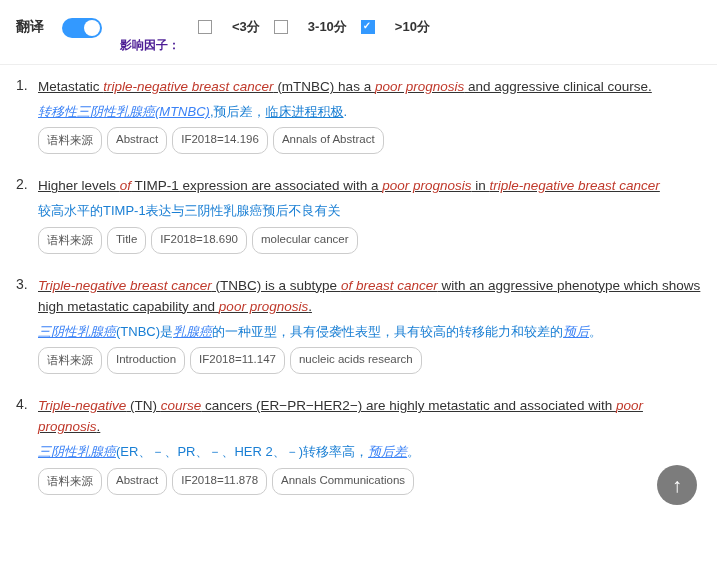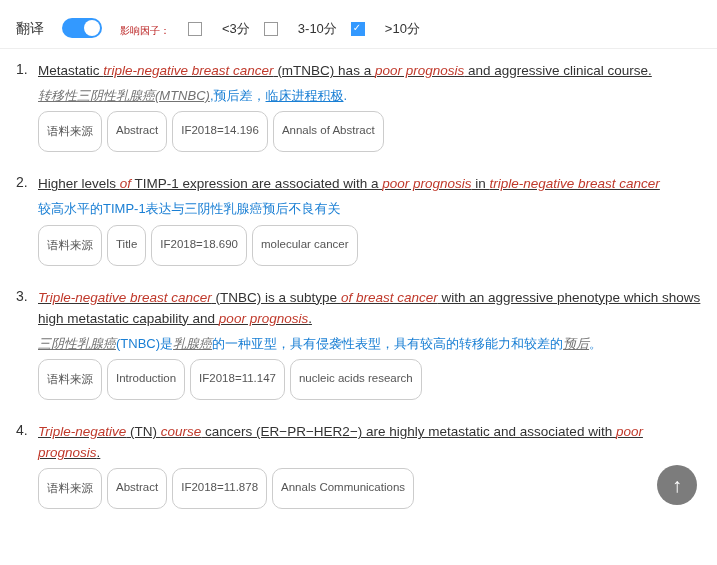--- a/index.html
+++ b/index.html
@@ -9,24 +9,25 @@
       background: #fff;
       color: #333;
       width: 717px;
       min-height: 565px;
       padding: 10px 0;
     }
 
     
     .toolbar {
       display: flex;
-      align-items: flex-end;
+      align-items: flex-start;
       padding: 8px 28px 10px 16px;
       border-bottom: 1px solid #eee;
       gap: 18px;
+      font-weight: bold;
     }
     .translate-label {
       font-size: 14px;
       color: #333;
     }
     .toggle-switch {
       display: inline-block;
       width: 40px;
       height: 20px;
       background: #3399ff;
@@ -39,22 +40,23 @@
       position: absolute;
       width: 16px;
       height: 16px;
       background: #fff;
       border-radius: 50%;
       top: 2px;
       right: 2px;
       transition: 0.2s;
     }
     .influence-label {
-      font-size: 10px;
-      color: #b91c1c;
+      font-size: 12px;
+      color: #4c1d95;
+      margin-top: 19px;
     }
     .filter-group {
       display: flex;
       align-items: center;
       gap: 14px;
     }
     .filter-item {
       display: flex;
       align-items: center;
       gap: 20px;
@@ -123,30 +125,30 @@
 
     .tags {
       display: flex;
       flex-wrap: wrap;
       gap: 5px;
     }
 
     .tag {
       border: 1px solid #ccc;
       border-radius: 10px;
-      padding: 12px 8px;
+      padding: 5px 8px;
       font-size: 11.5px;
       color: #555;
       background: #fff;
       white-space: nowrap;
     }
 
     
     .italic-red { color: #c0392b; font-style: italic; }
-    .underline-red { color: #737373; text-decoration: underline; font-style: italic; }
+    .underline-red { color: #3b82f6; text-decoration: underline; font-style: italic; }
     .underline-blue { color: #1a7fd4; text-decoration: underline; }
     .blue { color: #1a7fd4; }
 
     
     .scroll-top {
       position: fixed;
       right: 20px;
       bottom: 60px;
       width: 40px;
       height: 40px;
@@ -246,20 +248,23 @@
     </div>
   </div>
 
   <div class="entry">
     <div class="entry-row">
       <div class="entry-num-col">4.</div>
       <div class="entry-body">
         <div class="entry-en">
           <span class="italic-red">Triple-negative</span> (TN) <span class="italic-red">course</span> cancers (ER−PR−HER2−) are highly metastatic and associated with <span class="italic-red">poor prognosis</span>.
         </div>
+        <div class="entry-zh">
+          <span class="underline-red">三阴性乳腺癌</span><span class="blue">(ER、－、PR、－、HER 2、－)转移率高，</span><span class="underline-red">预后差</span><span class="blue">。</span>
+        </div>
         <div class="tags">
           <span class="tag">语料来源</span>
           <span class="tag">Abstract</span>
           <span class="tag">IF2018=11.878</span>
           <span class="tag">Annals Communications</span>
         </div>
       </div>
     </div>
   </div>
 

